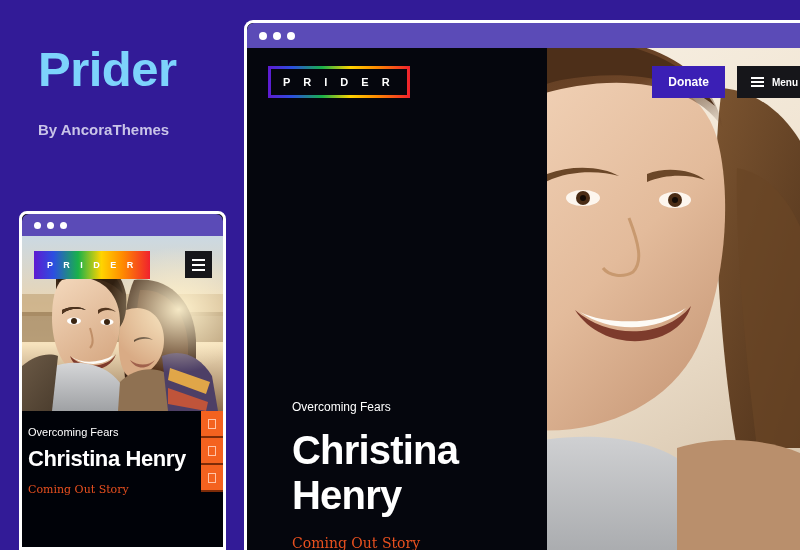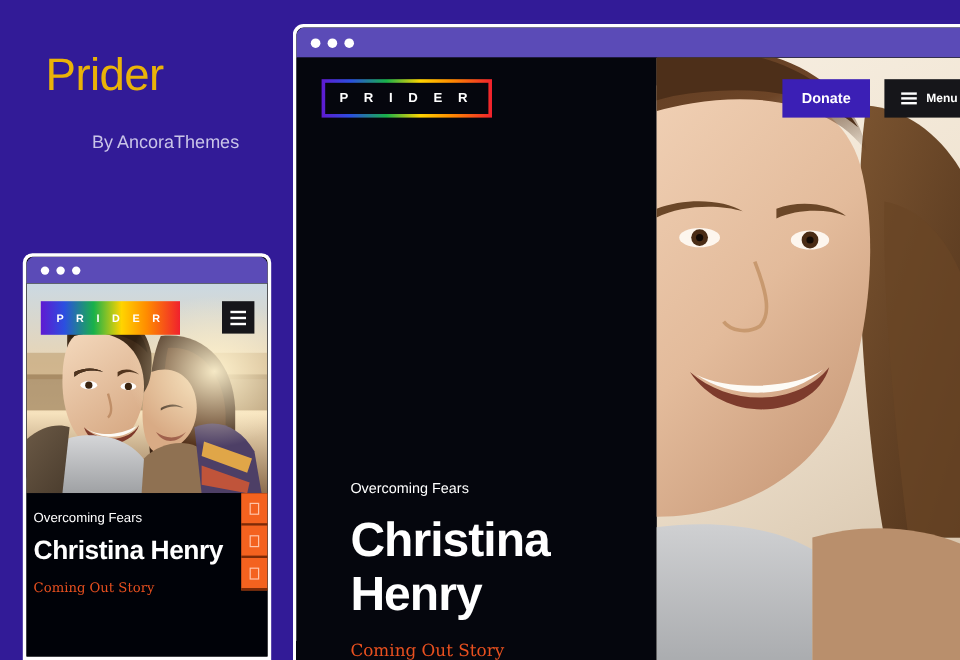--- a/index.html
+++ b/index.html
@@ -8,29 +8,29 @@
     background:#321b97;
     font-family:"Liberation Sans", sans-serif;
     position:relative;
   }
 
   
   .info-col{
     position:absolute; left:38px; top:44px; width:200px;
   }
   .theme-name{
-    font-size:38px; font-weight:normal; color:#eab308; letter-spacing:-0.5px;
+    font-size:49px; font-weight:bold; color:#7dd3fc; letter-spacing:-0.5px;
     line-height:1.05;
   }
   .theme-sub{
     font-size:26px; font-weight:400; color:#e6e4f5; margin-top:7px;
     line-height:1.1;
   }
   .theme-by{
-    font-size:15px; font-weight:400; color:#c9c4e8; margin-top:26px;text-align:center;
+    font-size:15px; font-weight:700; color:#c9c4e8; margin-top:26px;
   }
 
   
   .chrome{
     background:#5b4bb7; display:flex; align-items:center;
     padding-left:12px; gap:6px;
     border-top-left-radius:7px; border-top-right-radius:7px;
   }
   .dot{ width:7px; height:7px; border-radius:50%; background:#ffffff; }
 

